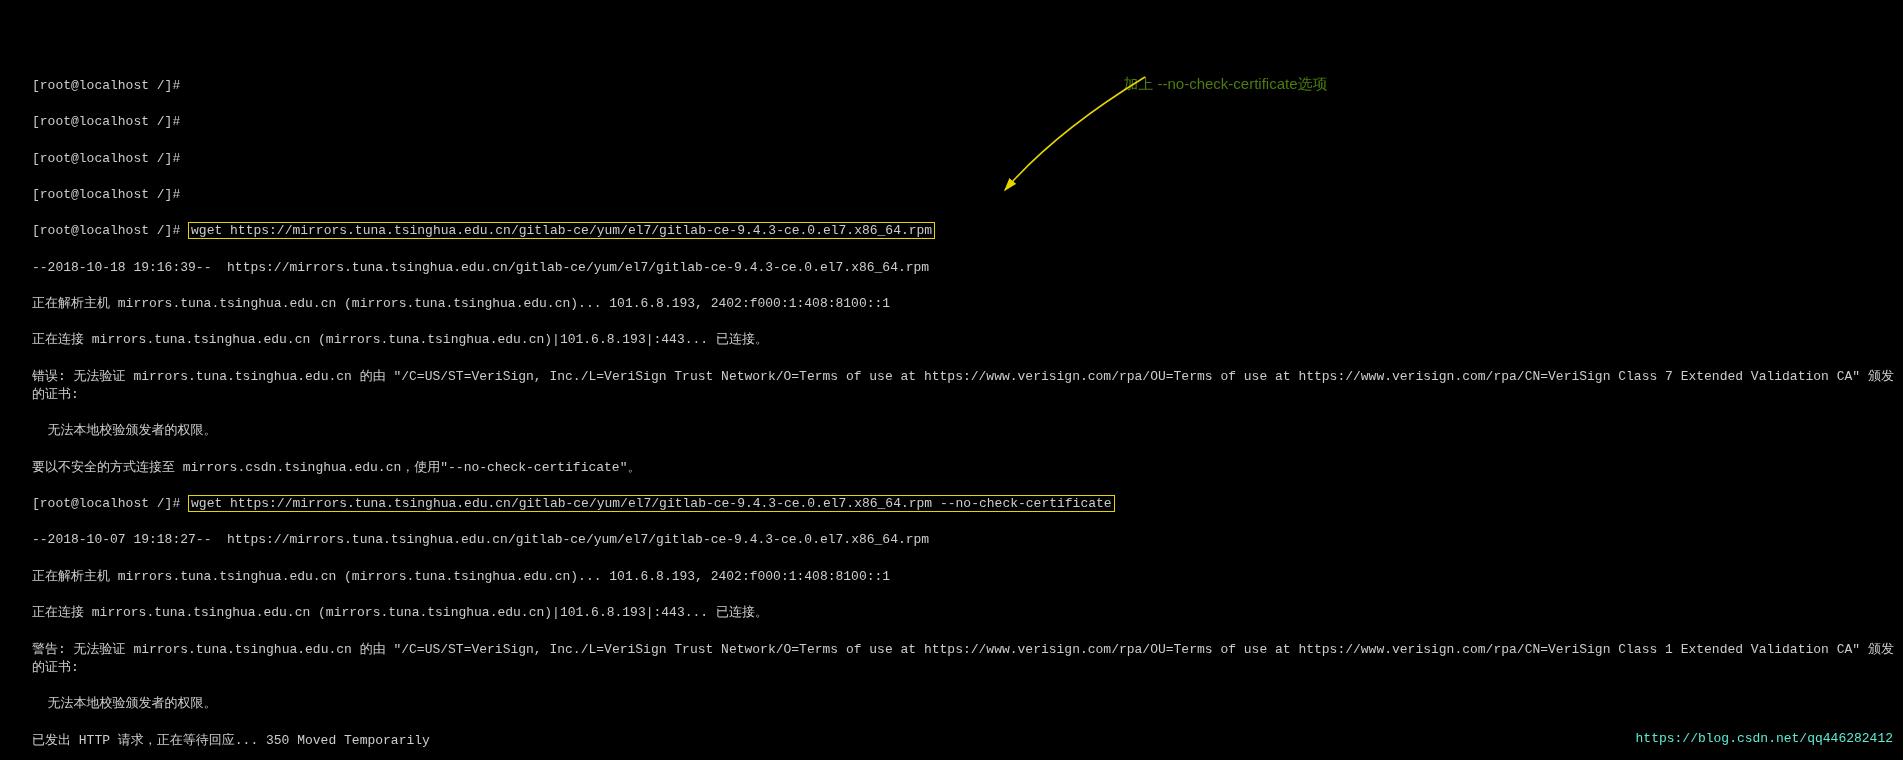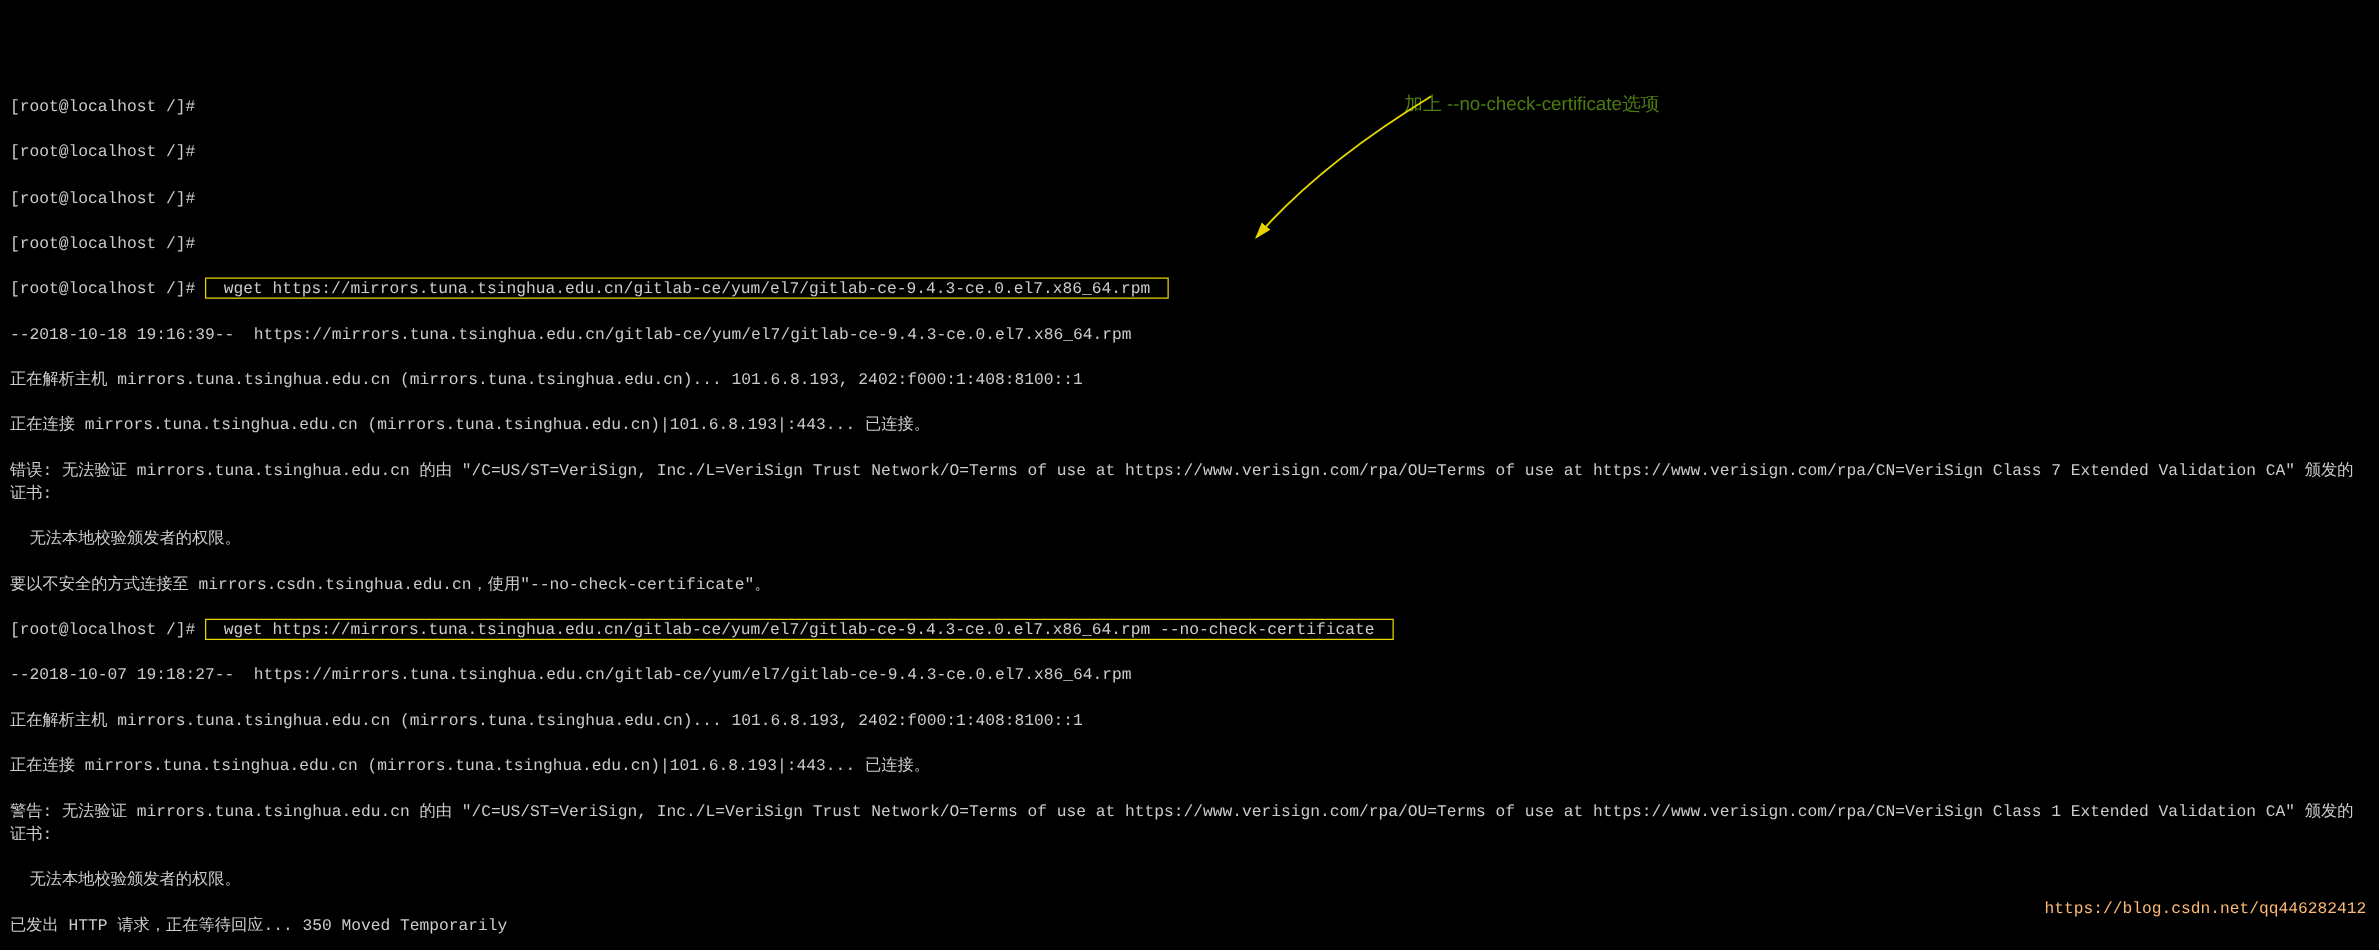--- a/index.html
+++ b/index.html
@@ -10,46 +10,46 @@
     font-size: 13px;
     line-height: 1.4;
     padding: 4px 8px;
     width: 1903px;
     height: 760px;
     overflow: hidden;
     position: relative;
     white-space: pre-wrap;
     word-break: break-all;
   }
-  .term-line { display: block; }
+  .term-line { display: block; margin-left: 24px; }
   .hl-box {
     border: 1px solid #e6d600;
-    padding: 0 14px;
+    padding: 0 2px;
   }
   .annotation {
     position: absolute;
     top: 52px;
     left: 1115px;
     color: #4d7c0f;
     font-family: "SimSun", "Microsoft YaHei", sans-serif;
     font-size: 15px;
   }
   .annotation svg {
     position: absolute;
     top: 20px;
     left: -120px;
     width: 160px;
     height: 130px;
     pointer-events: none;
   }
   .watermark {
     position:absolute;
-    bottom:24px;
+    bottom:12px;
     right:10px;
-    color:#fdba74;
+    color:#5eead4;
     font-size:13px;
   }
 </style>
 </head>
 <body>
 
 
 
 <span class="term-line"><span>[root@localhost /]#</span></span>
 <span class="term-line"><span>[root@localhost /]#</span></span>

